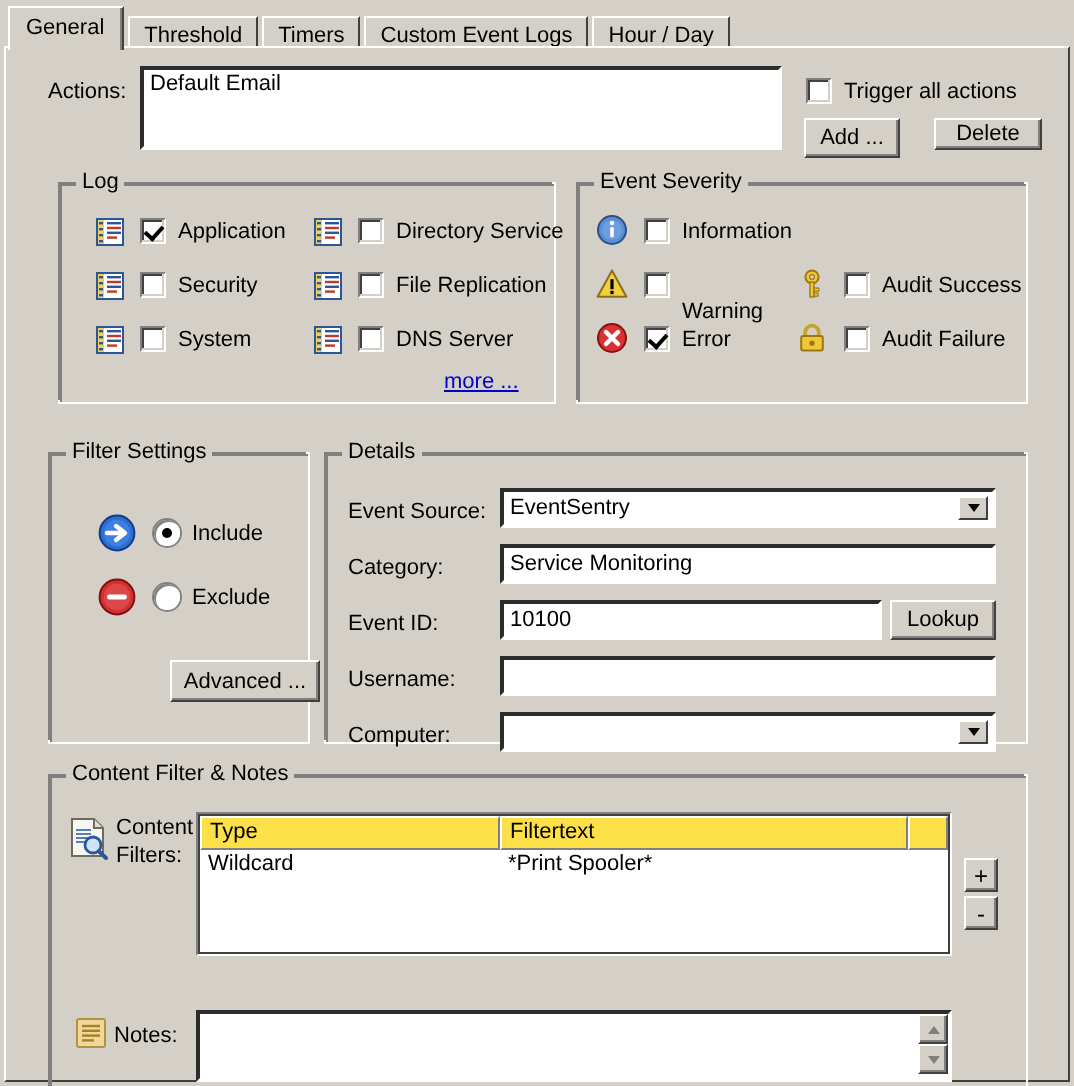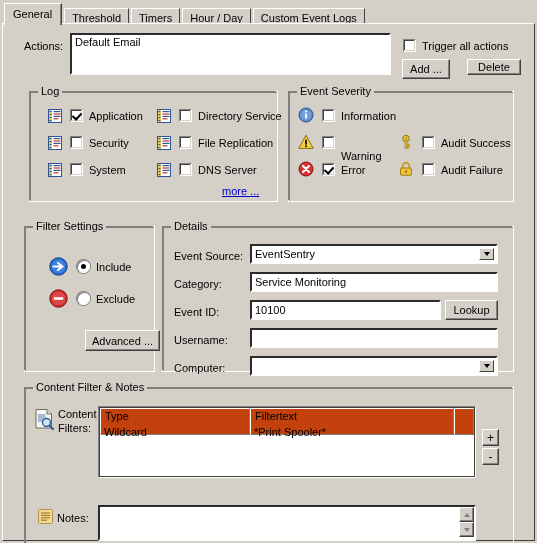--- a/index.html
+++ b/index.html
@@ -117,21 +117,21 @@
   .ico { position:absolute; display:block; }
 
   
   .listview {
     position:absolute; background:#fff;
     border:2px solid; border-color:#808080 #fff #fff #808080;
     outline:1px solid #404040; outline-offset:-2px;
   }
   .lv-head { display:flex; height:17px; }
   .lv-col {
-    background:#c2410c; height:27px; line-height:15px;
+    background:#fde047; height:17px; line-height:15px;
     border-top:1px solid #fff; border-left:1px solid #fff;
     border-right:1px solid #808080; border-bottom:1px solid #808080;
     padding-left:4px; font-size:11px; overflow:hidden; white-space:nowrap;
   }
   .lv-row { display:flex; height:15px; line-height:15px; }
   .lv-cell { padding-left:4px; font-size:11px; overflow:hidden; white-space:nowrap; }
 
   
   .sbbtn {
     position:absolute; width:15px; height:15px; background:#d4d0c8;
@@ -144,22 +144,22 @@
   .sbbtn.up i { border-bottom:4px solid #808080; }
   .sbbtn.down i { border-top:4px solid #808080; }
 </style>
 </head>
 <body>
 
 <div class="tabstrip">
   <div class="tab active"><span>General</span></div>
   <div class="tab"><span>Threshold</span></div>
   <div class="tab"><span>Timers</span></div>
+  <div class="tab"><span>Custom Event Logs</span></div>
   <div class="tab"><span>Hour / Day</span></div>
-  <div class="tab"><span>Custom Event Logs</span></div>
 </div>
 
 <div class="tabpage">
 
   <div class="lbl" style="left:21px; top:16px;">Actions:</div>
   <div class="inputbox" style="left:67px; top:9px; width:321px; height:42px; align-items:flex-start;">
     <span class="txt">Default Email</span>
   </div>
 
   <div class="cb" style="left:400px; top:15px;"></div>

